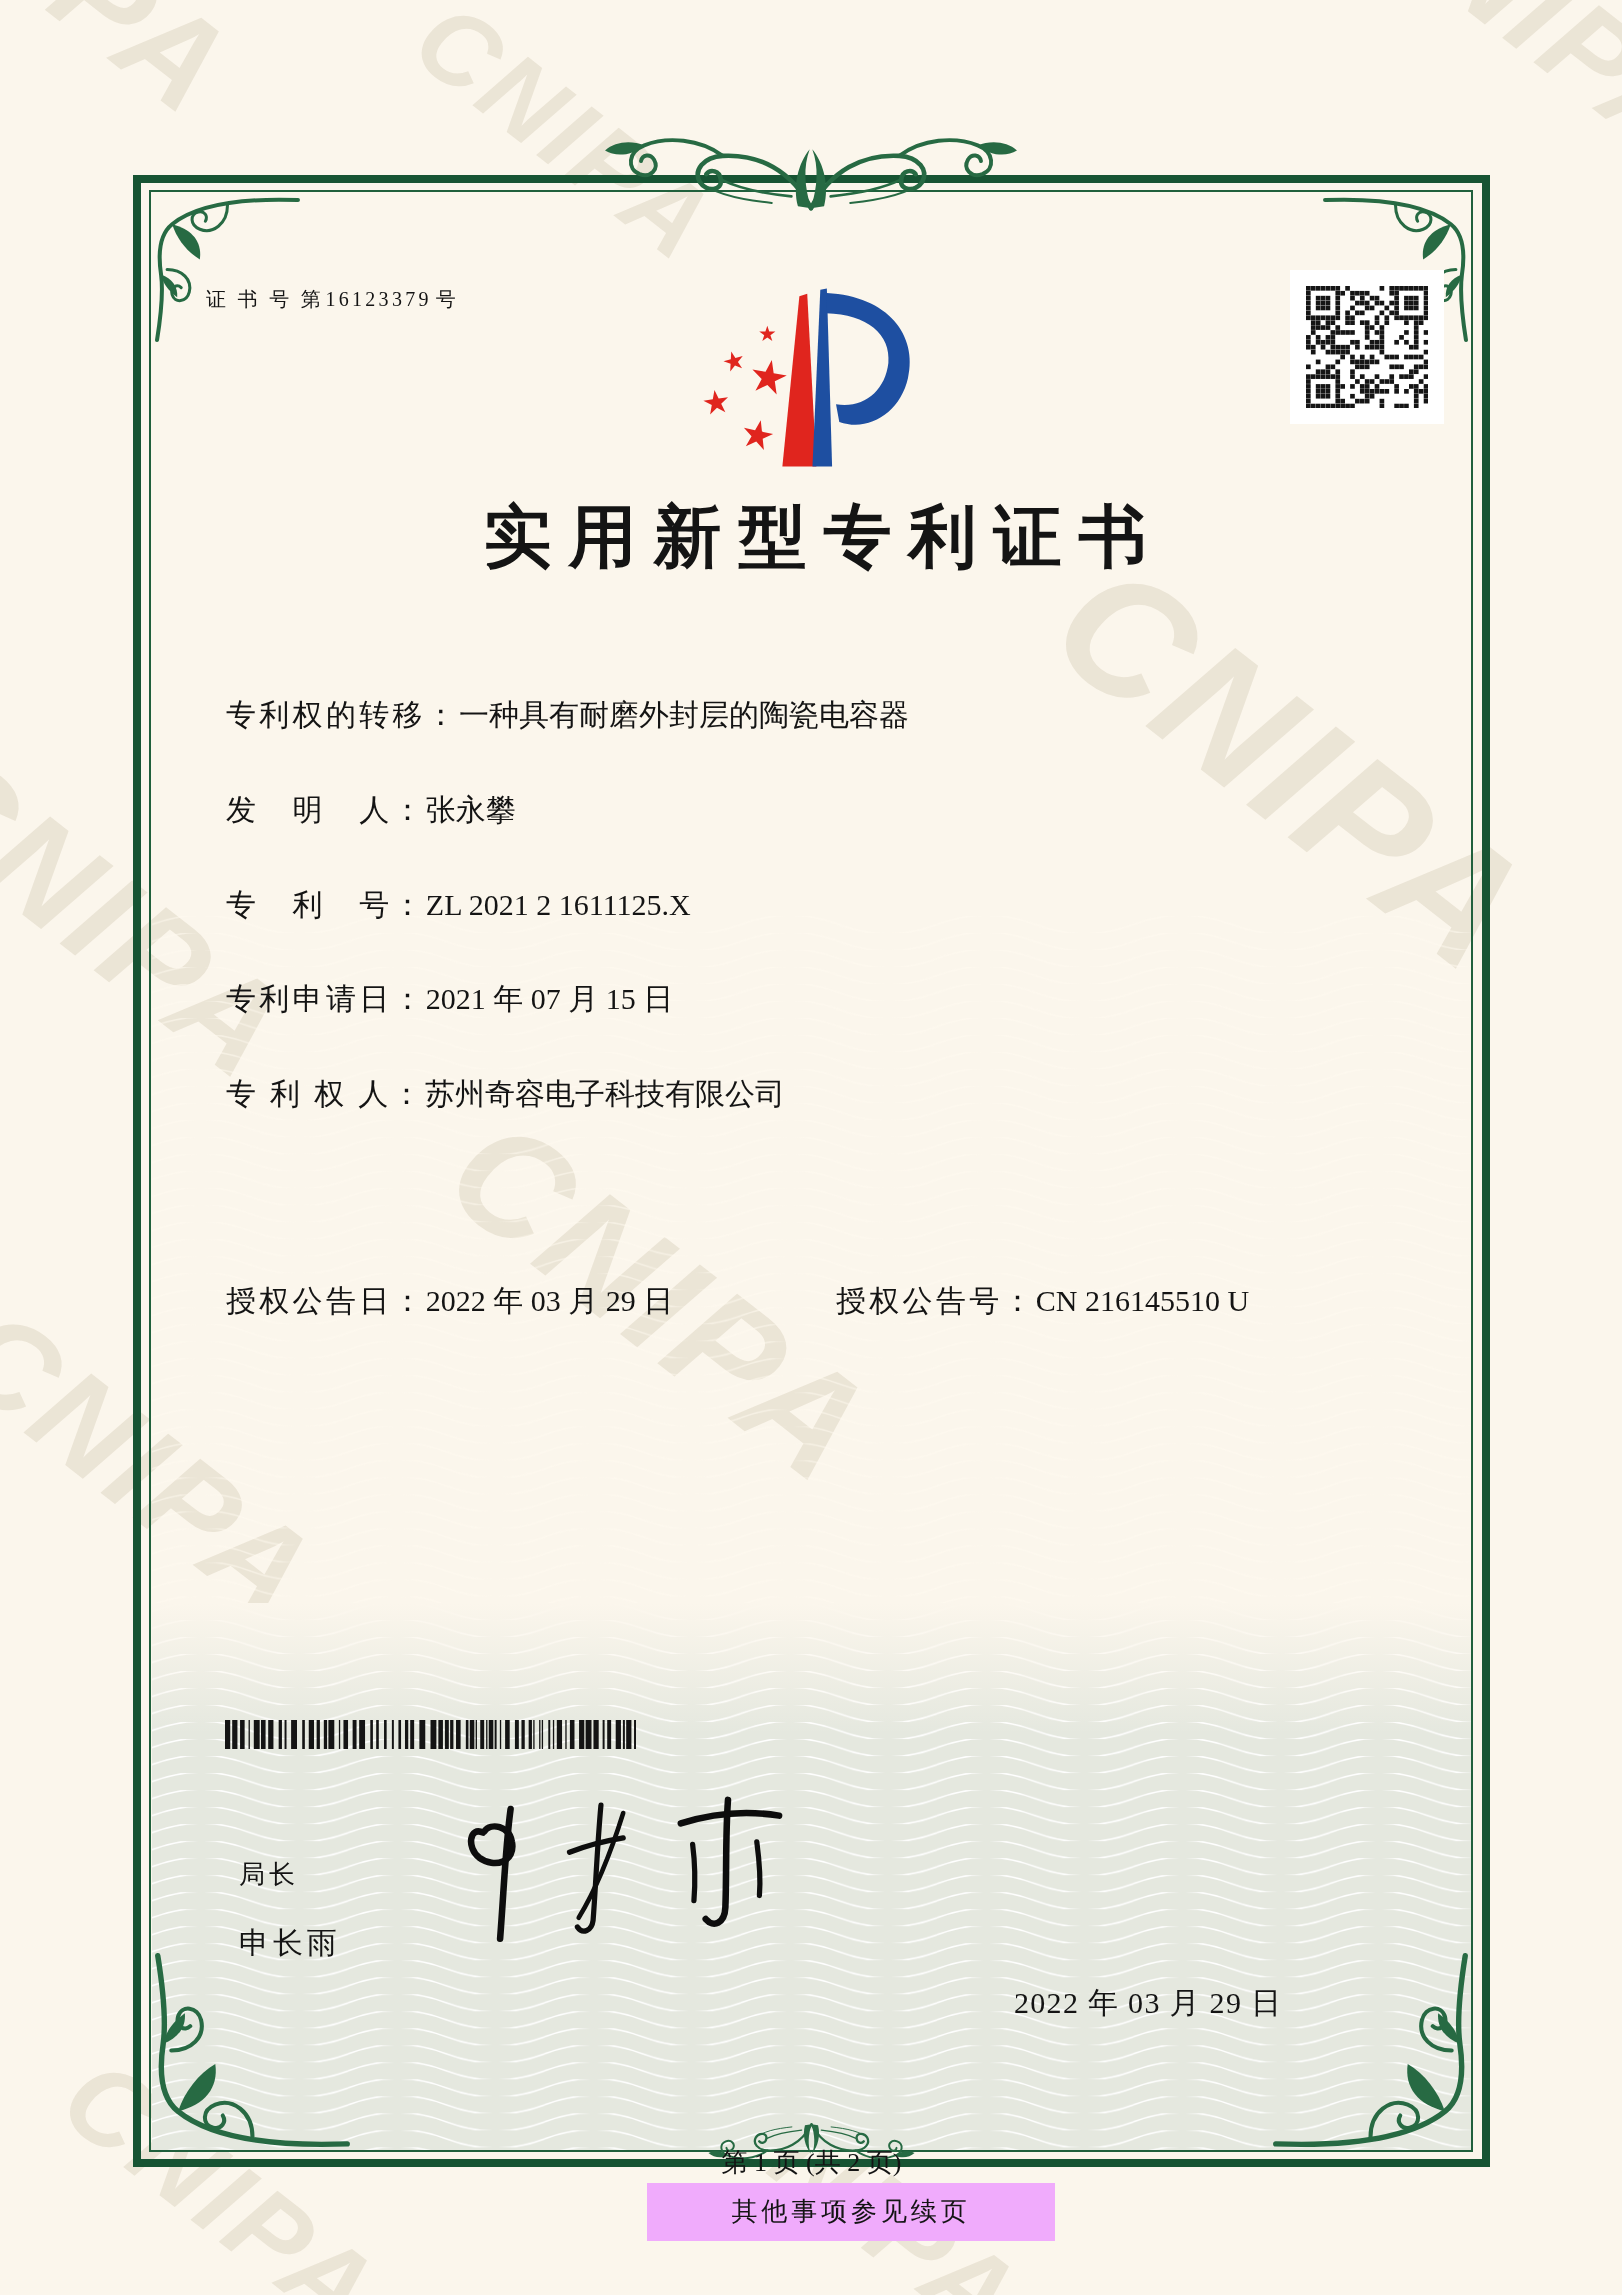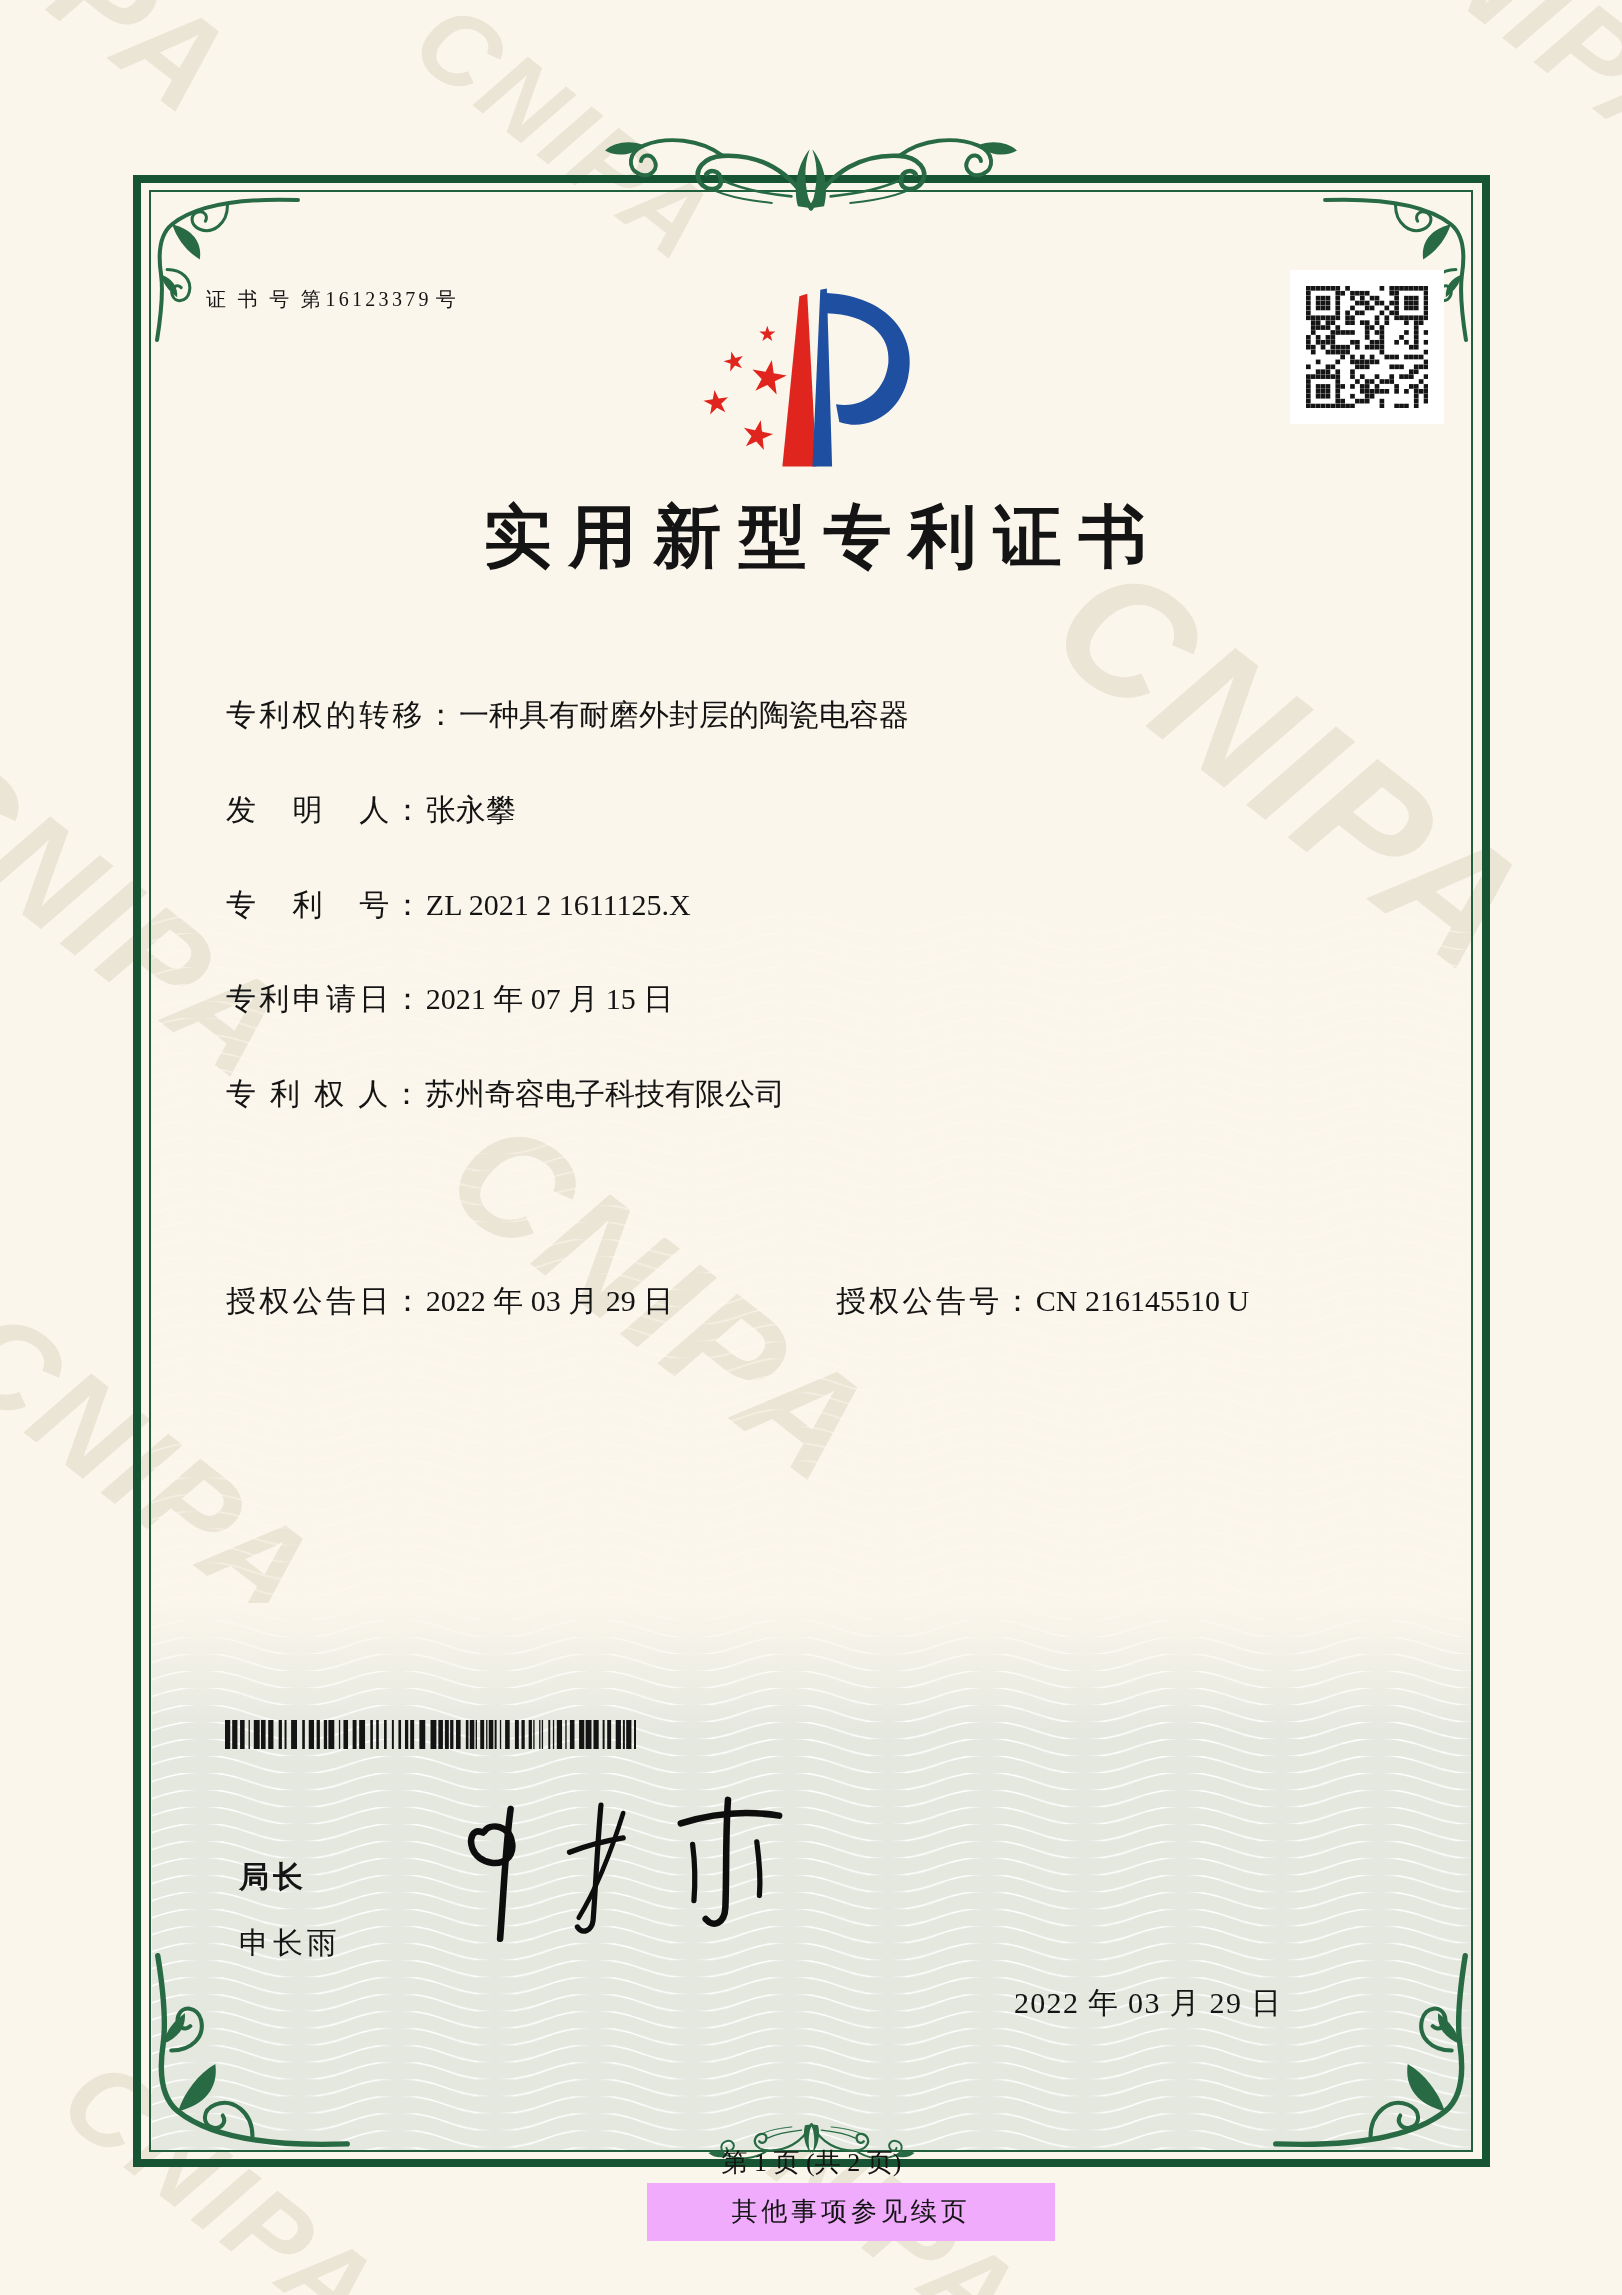--- a/index.html
+++ b/index.html
@@ -37,21 +37,21 @@
   .row .lbl{letter-spacing:3.3px;}
   .r-name{top:695px}.r-inv{top:790px}.r-pat{top:885px}.r-fil{top:979px}
   .r-own{top:1074px}.r-addr{top:1195px}.r-gd{top:1281px}
   .r-gn{top:1281px;left:836px}
   
   .body-text{position:absolute;left:226px;top:1345px;width:1173px;
     font-size:29.4px;line-height:47px;text-align:justify;}
   .body-text p{margin:0;text-indent:2em;}
   
   .barcode{position:absolute;left:225px;top:1720px;width:411px;height:29px;}
-  .sig-title{position:absolute;left:239px;top:1857px;font-size:30px;letter-spacing:3.9px;font-weight:bold;}
+  .sig-title{position:absolute;left:239px;top:1857px;font-size:26px;letter-spacing:3.9px;}
   .sig-name{position:absolute;left:239px;top:1923px;font-size:30px;letter-spacing:3.9px;}
   .signature{position:absolute;left:432px;top:1786px;width:406px;height:164px;}
   .issue-date{position:absolute;left:1014px;top:1983px;font-size:30px;letter-spacing:1.3px;}
   .pagination{position:absolute;left:133px;top:2102px;width:1357px;text-align:center;font-size:26px;margin-top:43px;}
   .footer-box{position:absolute;left:647px;top:2183px;width:408px;height:58px;background:#f0abfc;
     text-align:center;line-height:58px;font-size:26px;letter-spacing:3.9px;
     font-family:"Liberation Serif","DejaVu Serif",serif;}
 </style>
 </head>
 <body>

